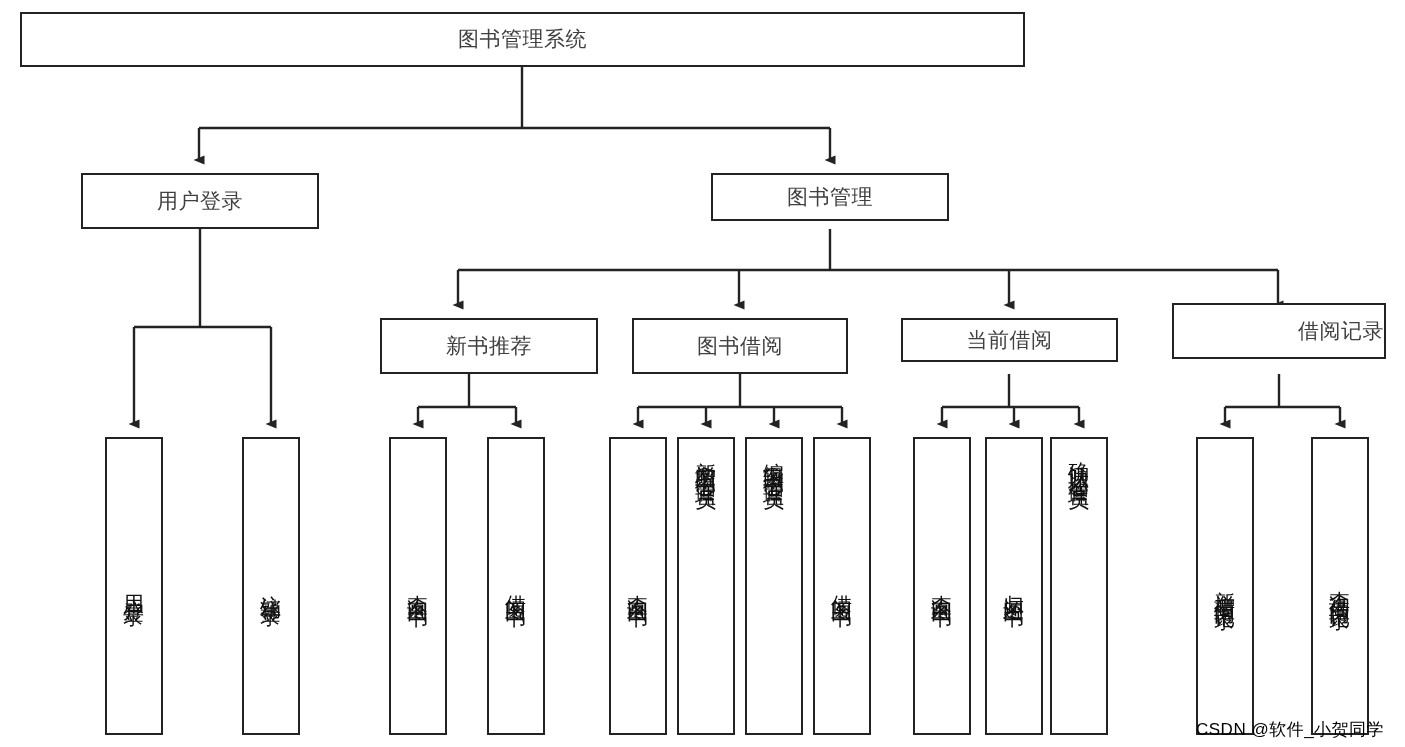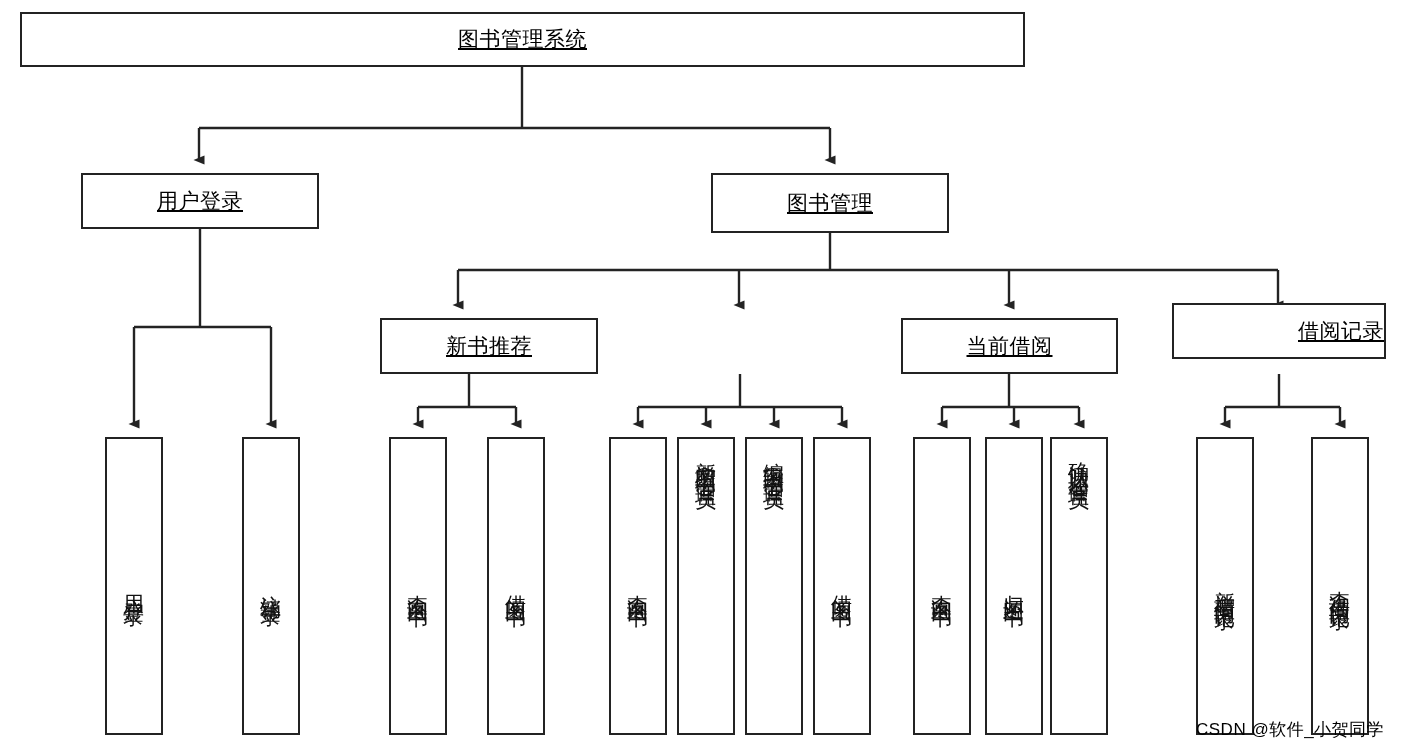--- a/index.html
+++ b/index.html
@@ -29,25 +29,24 @@
     position: absolute;
     box-sizing: border-box;
     background: #ffffff;
     border: 2px solid #232323;
     display: flex;
     align-items: center;
     justify-content: center;
   }
   .node.horiz .label {
     font-size: 21px;
-    color: #000000;
+    color: #404040;
     line-height: 1.25;
     letter-spacing: 0.5px;
     white-space: nowrap;
-    text-decoration: underline;
   }
   .node.vert {
     align-items: center;
     justify-content: center;
   }
   .node.vert .label {
     writing-mode: vertical-rl;
     text-orientation: upright;
     font-size: 21px;
     color: #111111;
@@ -123,28 +122,31 @@
     </g>
   </svg>
 
   <div class="node horiz" style="left:20px;top:12px;width:1005px;height:55px;">
     <span class="label">图书管理系统</span>
   </div>
 
   <div class="node horiz" style="left:81px;top:173px;width:238px;height:56px;">
     <span class="label">用户登录</span>
   </div>
-  <div class="node horiz" style="left:711px;top:173px;width:238px;height:60px;">
+  <div class="node horiz" style="left:711px;top:173px;width:238px;height:48px;">
     <span class="label">图书管理</span>
   </div>
 
   <div class="node horiz" style="left:360px;top:318px;width:218px;height:56px;margin-left:20px;">
     <span class="label">新书推荐</span>
   </div>
-  <div class="node horiz" style="left:901px;top:318px;width:217px;height:56px;">
+  <div class="node horiz" style="left:632px;top:318px;width:216px;height:56px;">
+    <span class="label">图书借阅</span>
+  </div>
+  <div class="node horiz" style="left:901px;top:318px;width:217px;height:44px;">
     <span class="label">当前借阅</span>
   </div>
   <div class="node horiz" style="left:1172px;top:303px;width:214px;height:56px;justify-content:flex-end;">
     <span class="label">借阅记录</span>
   </div>
 
   <div class="node vert" style="left:105px;top:437px;width:58px;height:298px;">
     <span class="label">用户登录</span>
   </div>
   <div class="node vert" style="left:242px;top:437px;width:58px;height:298px;">

